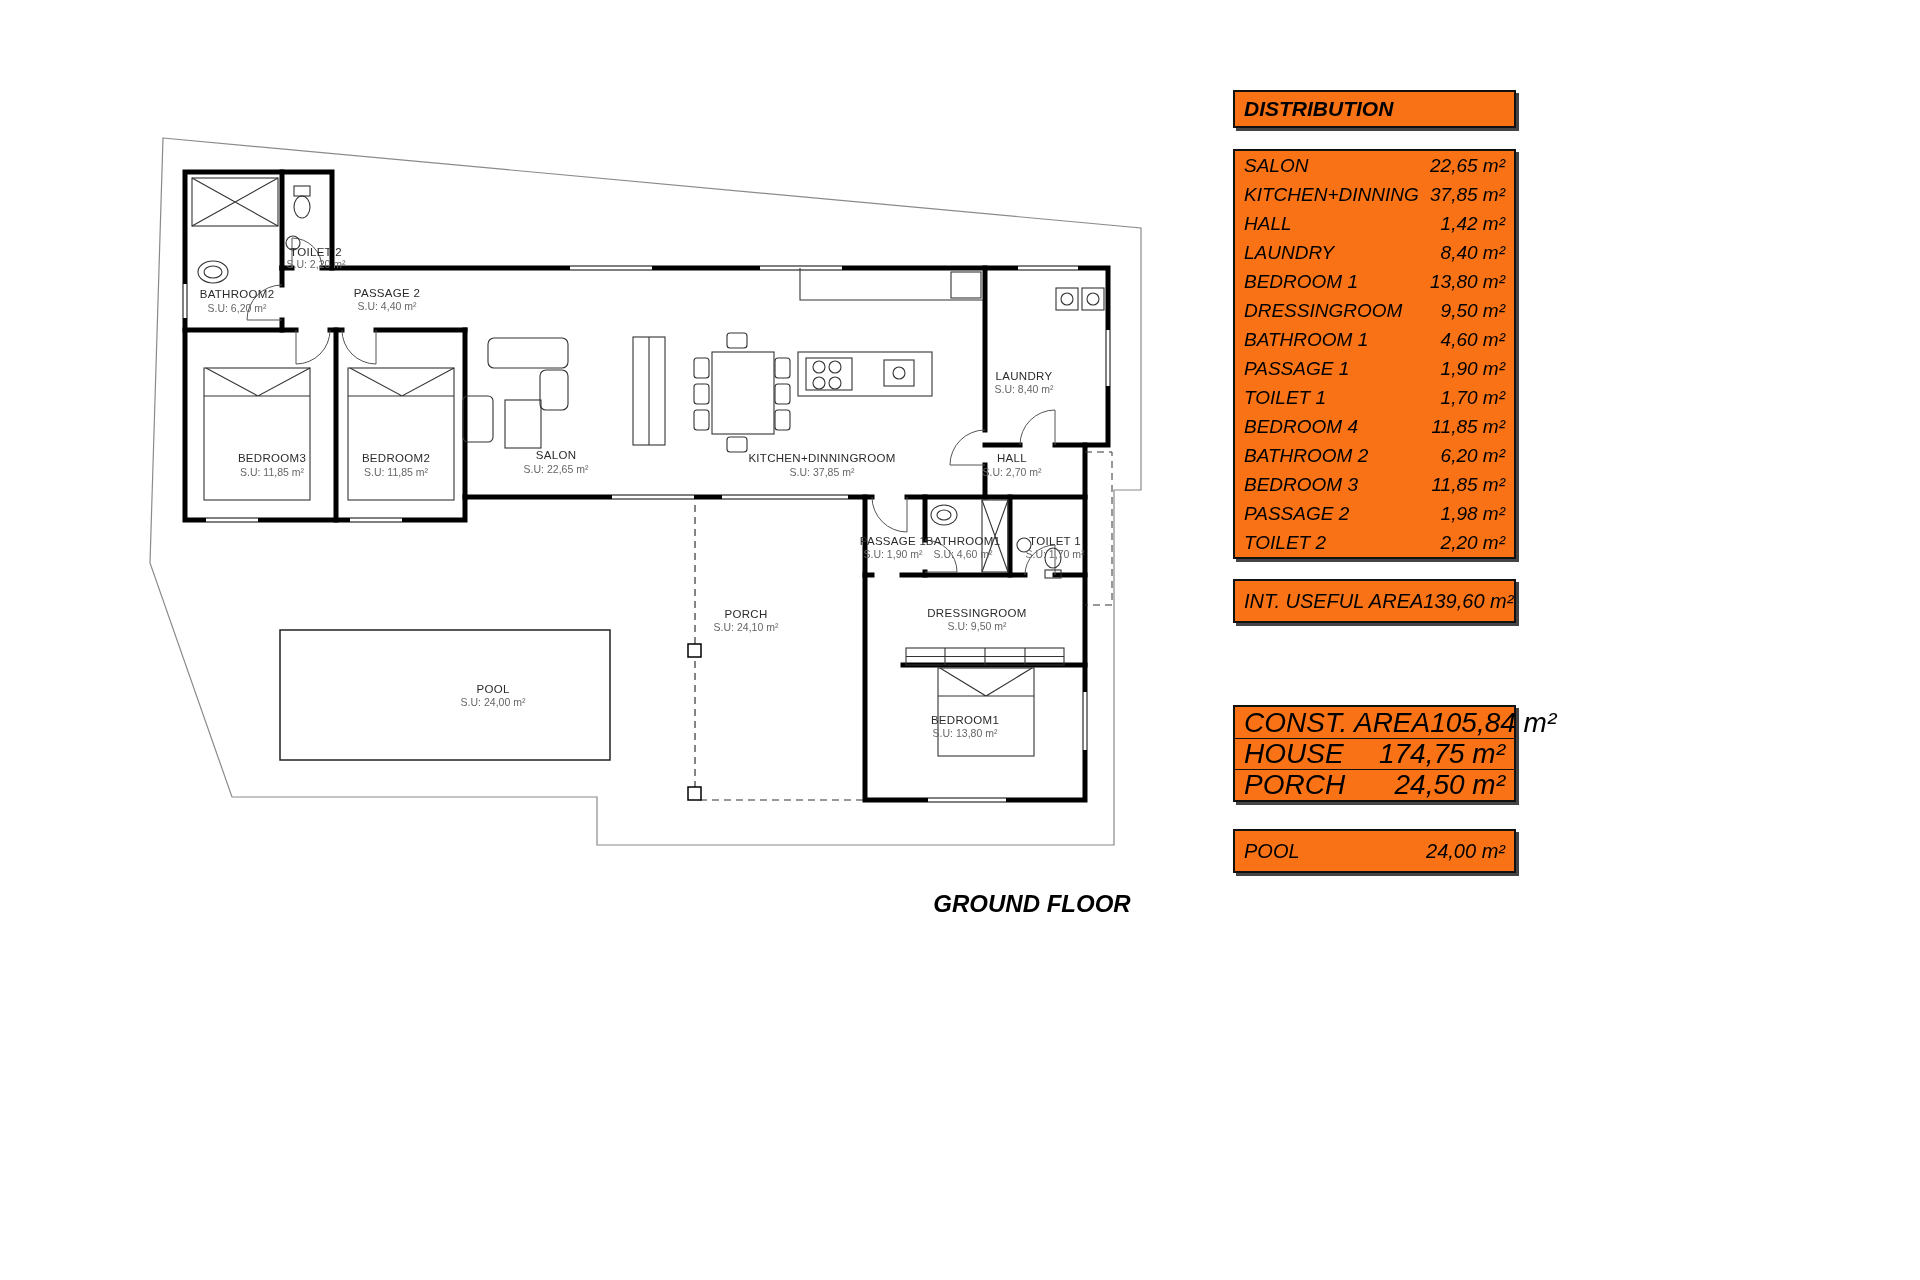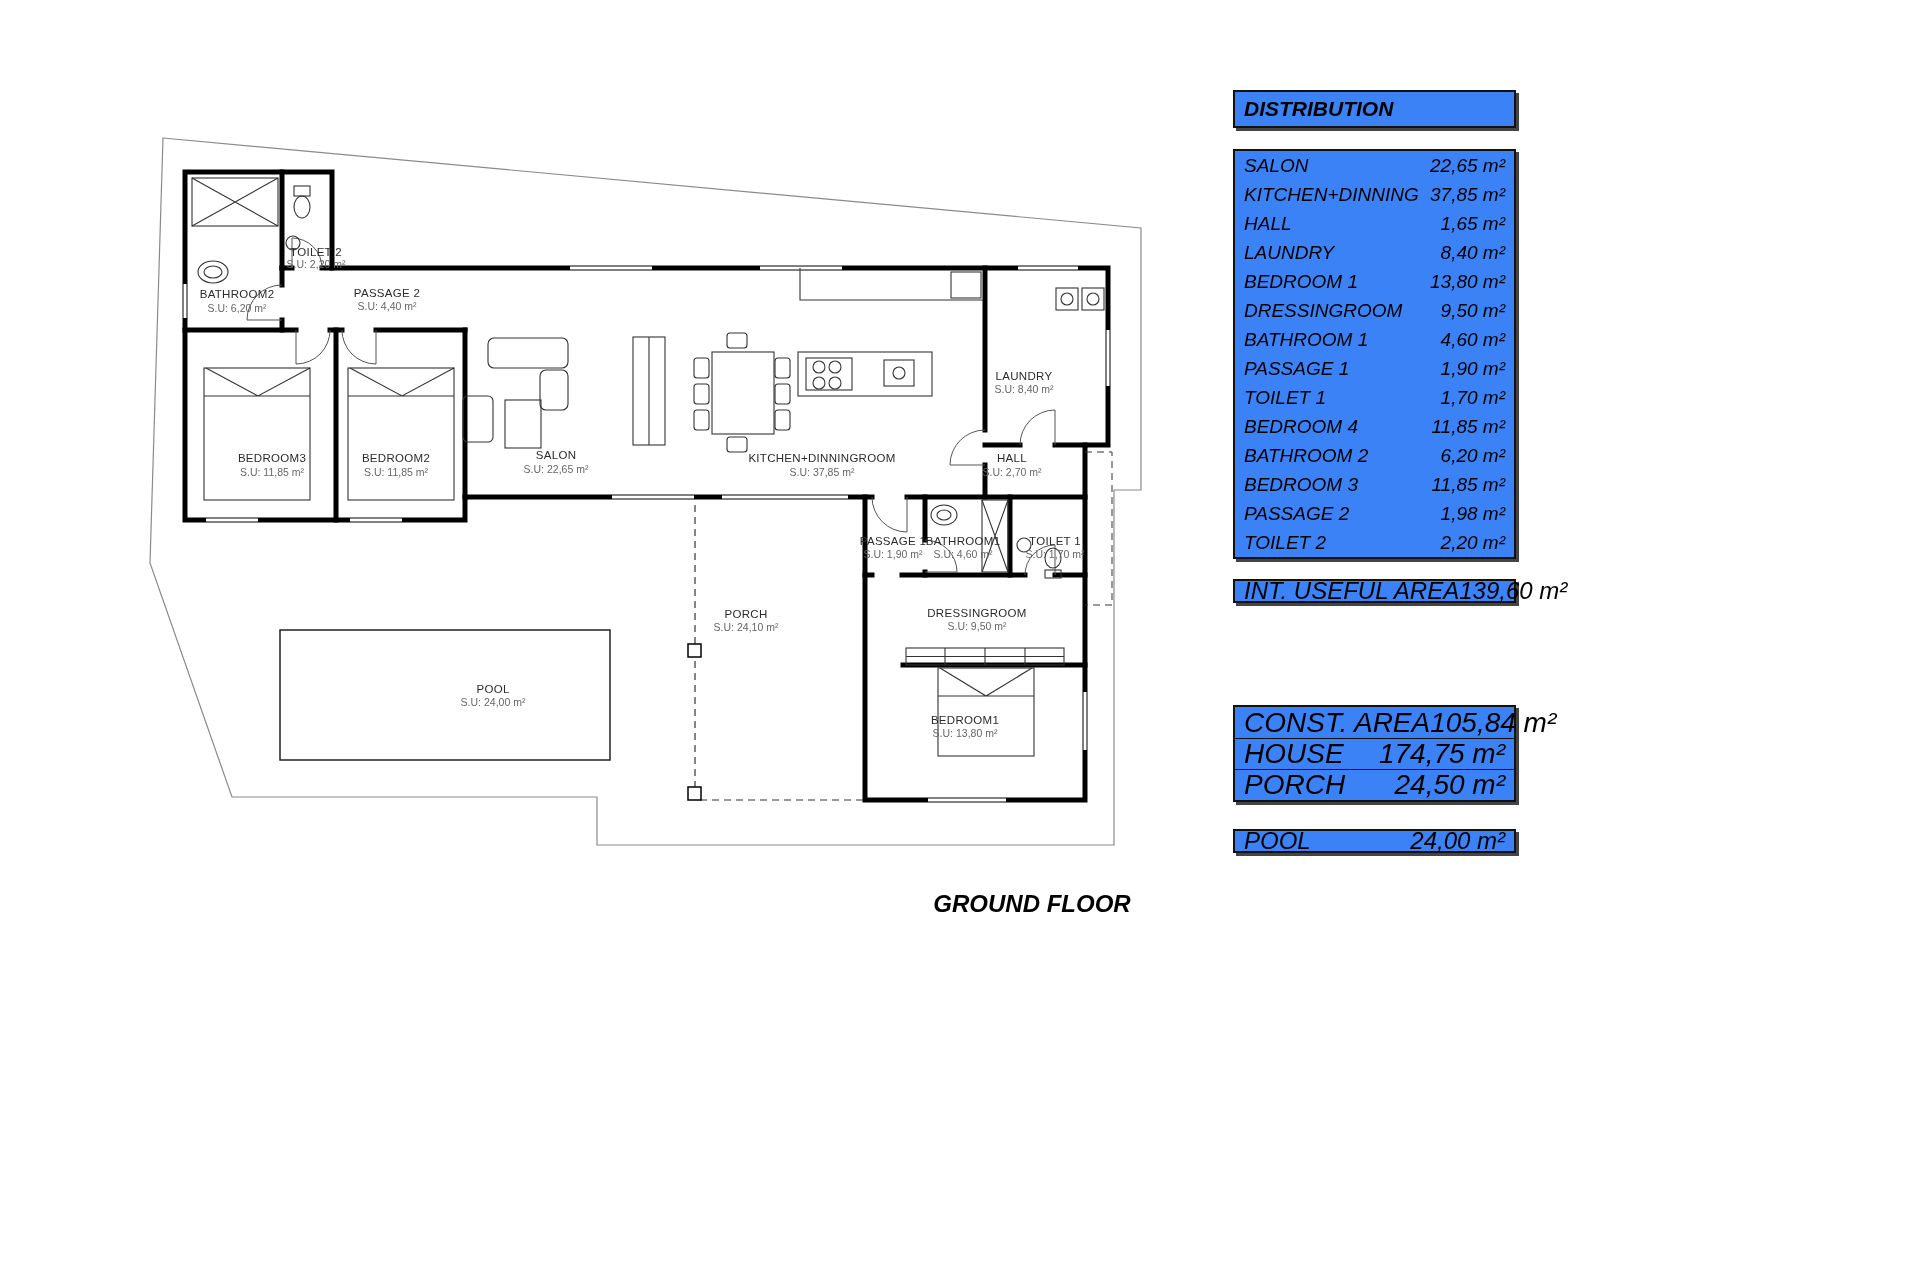--- a/index.html
+++ b/index.html
@@ -9,33 +9,33 @@
     background: #ffffff; overflow: hidden;
   }
   svg { position: absolute; left: 0; top: 0; }
   svg text { font-family: "Liberation Sans", sans-serif; }
   .rname { font-size: 11.5px; fill: #2b2b2b; letter-spacing: .3px; }
   .rarea { font-size: 10.5px; fill: #666; }
   .plan-title { font-size: 24px; font-weight: bold; font-style: italic; fill: #000; }
 
   .dist { position: absolute; left: 1233px; top: 90px; width: 286px; height: 800px; font-style: italic; }
   .box {
-    position: absolute; left: 0; width: 283px; background: #3b82f6;
+    position: absolute; left: 0; width: 283px; background: #f97316;
     border: 2px solid #111; box-shadow: 3px 3px 0 #444;
   }
   .box .row {
     display: flex; justify-content: space-between; align-items: center;
     padding: 0 9px; height: 29px; font-size: 19px; color: #000; white-space: nowrap;
   }
   .box .row .val { text-align: left; }
   .hdr-box { top: 0; height: 38px; display: flex; align-items: center; padding: 0 9px;
              font-size: 21px; font-weight: bold; }
   .table-box { top: 59px; }
   .single-box { top: 489px; }
-  .single-box .row, .pool-box .row { height: 20px; font-size: 24px; }
+  .single-box .row, .pool-box .row { height: 40px; font-size: 20px; }
   .porch-box { top: 554px; }
   .const-box { top: 615px; }
   .const-box .row { height: 31px; font-size: 28px; }
   .const-box .row + .row { border-top: 1.5px solid #111; }
   .pool-box { top: 739px; }
 </style>
 </head>
 <body>
 
 <div class="canvas">
@@ -284,21 +284,21 @@
       <div class="row">
           <span class="lbl">SALON</span>
           <span class="val">22,65 m²</span>
         </div>
       <div class="row">
           <span class="lbl">KITCHEN+DINNING</span>
           <span class="val">37,85 m²</span>
         </div>
       <div class="row">
           <span class="lbl">HALL</span>
-          <span class="val">1,65 m²</span>
+          <span class="val">1,42 m²</span>
         </div>
       <div class="row">
           <span class="lbl">LAUNDRY</span>
           <span class="val">8,40 m²</span>
         </div>
       <div class="row">
           <span class="lbl">BEDROOM 1</span>
           <span class="val">13,80 m²</span>
         </div>
       <div class="row">

